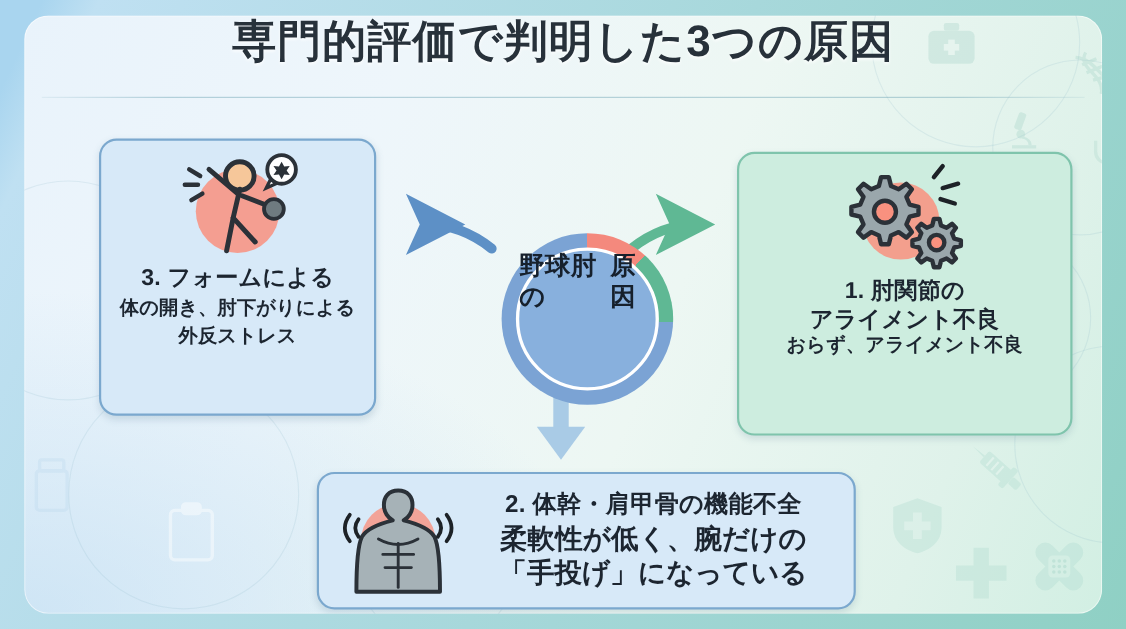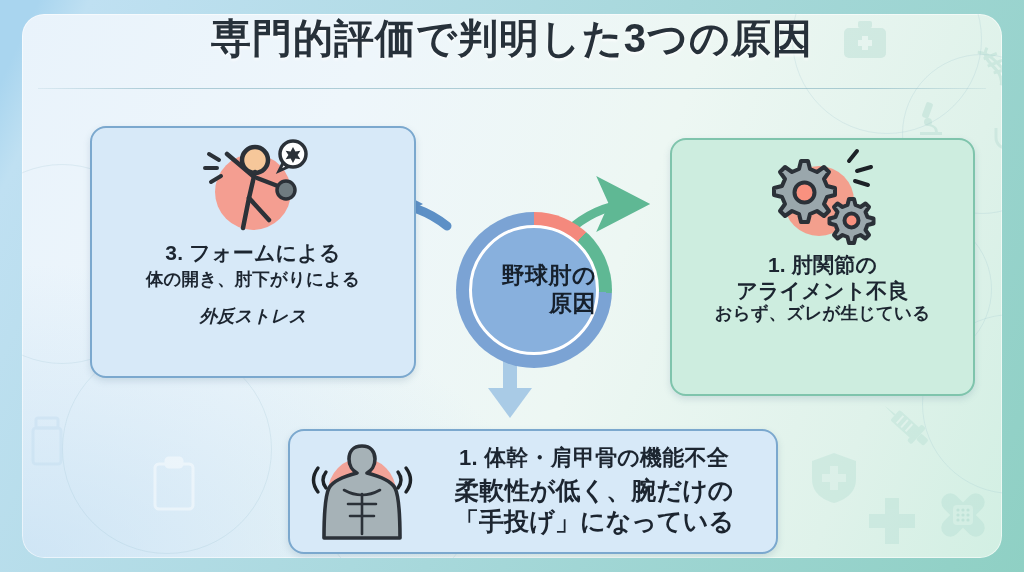--- a/index.html
+++ b/index.html
@@ -47,21 +47,21 @@
 
   
   .card {
     position: absolute; border-radius: 16px;
     box-shadow: 0 3px 7px rgba(70,110,140,0.18);
     text-align: center;
   }
   .card.blue { background: #d7e9f8; border: 2.5px solid #7ba8ce; }
   .card.green { background: #cdeddf; border: 2.5px solid #7fc4ac; }
 
-  #card-left  { left: 68px;  top: 112px; width: 326px; height: 252px; }
+  #card-left  { left: 68px;  top: 112px; width: 252px; height: 252px; }
   #card-right { left: 648px; top: 112px; width: 305px; height: 258px; margin-top: 12px; }
   #card-bottom{ left: 266px; top: 415px; width: 490px; height: 125px; }
 
   .card-title {
     font-size: 21px; font-weight: 700; color: #1c2530; line-height: 1.22;
     letter-spacing: 0.2px;
   }
   .card-desc {
     font-size: 17.5px; font-weight: 700; color: #1c2530; line-height: 1.25;
     margin-top: 3px; letter-spacing: 0.1px;
@@ -76,21 +76,21 @@
   
   #hub {
     position: absolute; left: 434px; top: 198px; width: 156px; height: 156px;
     border-radius: 50%;
   }
   #hub .ring { position: absolute; inset: 0; border-radius: 50%; }
   #hub .core {
     position: absolute; inset: 13px; border-radius: 50%;
     background: #88b0dd;
     border: 3.5px solid #ffffff;
-    display: flex; flex-direction: column; justify-content: center; align-items: flex-end;
+    display: flex; flex-direction: row; justify-content: center; align-items: flex-start;
   }
   #hub .core span {
     font-size: 23px; font-weight: 700; color: #16202c; line-height: 1.2;
     letter-spacing: 0.5px;
   }
 
   
   #arrows { position: absolute; inset: 0; pointer-events: none; }
 </style>
 </head>
@@ -262,41 +262,41 @@
           <circle cx="103" cy="54" r="9" fill="#6f7b80" stroke="#2b3138" stroke-width="3.5"></circle>
           <g>
             <circle cx="110" cy="18" r="13" fill="#ffffff" stroke="#2b3138" stroke-width="3.5"></circle>
             <path d="M100 27 l-4 8 9-4z" fill="#ffffff" stroke="#2b3138" stroke-width="3"></path>
             <path d="M110 11 l2.4 4.4 5-0.6 -2.8 4.2 2.8 4.2 -5-0.6 -2.4 4.4 -2.4-4.4 -5 0.6 2.8-4.2 -2.8-4.2 5 0.6z" fill="#2b3138"></path>
           </g>
         </svg>
       </div>
       <div class="card-title">3. フォームによる</div>
       <div class="card-desc">体の開き、肘下がりによる</div>
-      <div class="card-desc" style="margin-top:16px;font-style:italic;">外反ストレス</div>
+      <div class="card-desc" style="margin-top:5px;">外反ストレス</div>
     </div>
 
     <div id="card-right" class="card green">
       <div class="icon-box" style="height:112px;padding-top:6px;">
         <svg width="140" height="104" viewBox="0 0 140 104">
           <circle cx="66" cy="54" r="35" fill="#f9917f" opacity="0.85"></circle>
           <g stroke="#2b3138" stroke-width="4" stroke-linejoin="round">
             <path fill="#9aa7ac" d="M48 14 l7 0 2 8 7 3 7-5 5 5 -5 7 3 7 8 2 0 7 -8 2 -3 7 5 7 -5 5 -7-5 -7 3 -2 8 -7 0 -2-8 -7-3 -7 5 -5-5 5-7 -3-7 -8-2 0-7 8-2 3-7 -5-7 5-5 7 5 7-3z"></path>
             <circle cx="51.5" cy="45.5" r="10" fill="#f9917f"></circle>
             <path fill="#9aa7ac" d="M96 52 l5 0 1.5 6 5 2 5-3.5 3.5 3.5 -3.5 5 2 5 6 1.5 0 5 -6 1.5 -2 5 3.5 5 -3.5 3.5 -5-3.5 -5 2 -1.5 6 -5 0 -1.5-6 -5-2 -5 3.5 -3.5-3.5 3.5-5 -2-5 -6-1.5 0-5 6-1.5 2-5 -3.5-5 3.5-3.5 5 3.5 5-2z"></path>
             <circle cx="98.5" cy="73.5" r="7" fill="#f9917f"></circle>
           </g>
           <g stroke="#1d2227" stroke-width="4" stroke-linecap="round">
             <path d="M96 14 L104 4 M104 24 L118 20 M102 34 L115 38"></path>
           </g>
         </svg>
       </div>
       <div class="card-title">1. 肘関節の</div>
       <div class="card-title">アライメント不良</div>
-      <div class="card-desc" style="margin-top:0;">おらず、ズレが生じている</div>
+      <div class="card-desc" style="margin-top:0;">おらず、アライメント不良</div>
     </div>
 
     <div id="card-bottom" class="card blue">
       <div class="inner">
         <div class="icon-box" style="width:116px;">
           <svg width="112" height="108" viewBox="0 0 112 108">
             <circle cx="56" cy="54" r="34" fill="#f9917f" opacity="0.8"></circle>
             <g stroke="#2b3138" stroke-width="3.6" fill="#a6b2b7" stroke-linejoin="round" stroke-linecap="round">
               <path d="M56 8 c-9 0-13 6-13 13 0 7 4 12 8 14 -12 3-24 8-28 15 -4 8-5 30-5 50 h76 c0-20-1-42-5-50 -4-7-16-12-28-15 4-2 8-7 8-14 0-7-4-13-13-13z"></path>
             </g>
@@ -305,21 +305,21 @@
               <path d="M56 56 v40"></path>
               <path d="M42 66 h28 M44 78 h24"></path>
             </g>
             <g stroke="#1d2227" stroke-width="3.4" fill="none" stroke-linecap="round">
               <path d="M20 34 q-6 8 0 16 M12 30 q-9 12 0 24"></path>
               <path d="M92 34 q6 8 0 16 M100 30 q9 12 0 24"></path>
             </g>
           </svg>
         </div>
         <div class="txt">
-          <div class="card-title">1. 体幹・肩甲骨の機能不全</div>
+          <div class="card-title">2. 体幹・肩甲骨の機能不全</div>
           <div class="card-desc">柔軟性が低く、腕だけの</div>
           <div class="card-desc" style="margin-top:0;">「手投げ」になっている</div>
         </div>
       </div>
     </div>
 
   </div>
 </div>
 
 </body></html>

